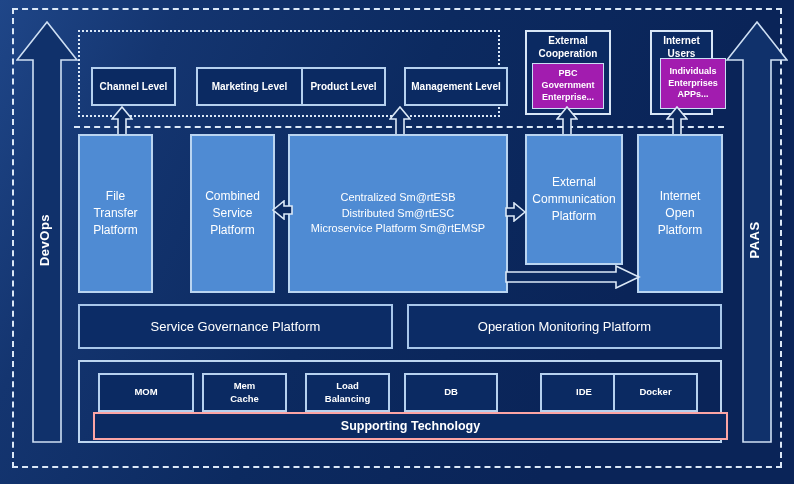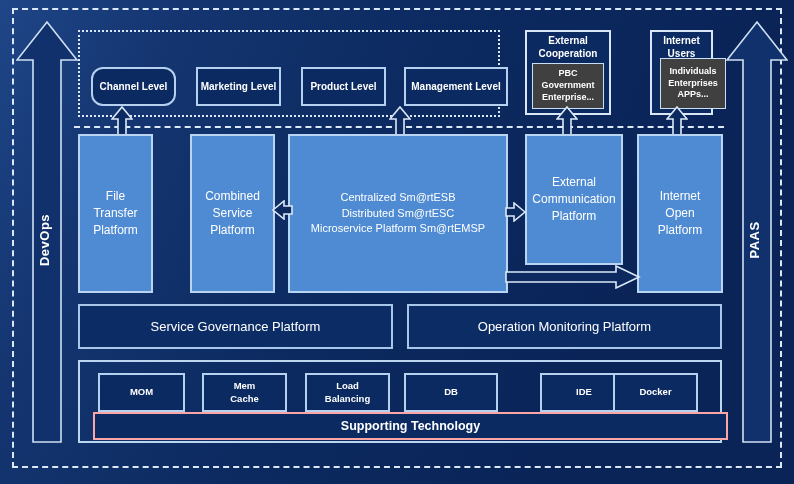--- a/index.html
+++ b/index.html
@@ -24,21 +24,21 @@
     font-size:10px; font-weight:bold; height:39px; top:35px;
   }
   .titlebox {
     background:#0b2a62; border:2px solid #d8e6f6; top:30px; height:85px; width:86px;
   }
   .titlebox .tb-title {
     text-align:center; font-size:10px; font-weight:600; line-height:1.25; padding-top:3px;
     white-space:pre-line;
   }
   .titlebox .tb-inner {
-    position:absolute; background:#404040; border:1.5px solid #cadff4;
+    position:absolute; background:#a21caf; border:1.5px solid #cadff4;
     display:flex; align-items:center; justify-content:center; text-align:center;
     font-size:9px; font-weight:600; line-height:1.3; white-space:pre-line; color:#fff;
   }
   .bold-title { font-weight:bold; font-size:10.5px; }
   .mid-dash { left:74px; top:126px; width:650px; height:0; border-top:2px dashed #dbe8f7; }
   .plat {
     background:#4f8bd3; border:2px solid #bad5f1; color:#fff;
     display:flex; align-items:center; justify-content:center; text-align:center;
     font-size:12px; line-height:1.4; white-space:pre-line; top:134px; height:159px;
   }
@@ -82,22 +82,22 @@
 <div class="abs rail-label" style="left:-13px; top:230px;">DevOps</div>
 
 <div class="abs" style="left:726px; top:20px;">
   <svg width="62" height="424" viewBox="0 0 62 424">
     <polygon class="big-arrow-fill" points="31,2 61,40 45,40 45,422 17,422 17,40 1,40"></polygon>
   </svg>
 </div>
 <div class="abs rail-label" style="left:697px; top:230px;">PAAS</div>
 
 <div class="abs top-dash">
-  <div class="abs lvl" style="left:11px; width:85px;border-radius:12px;">Channel Level</div>
-  <div class="abs lvl" style="left:116px; width:85px;">Marketing Level</div>
+  <div class="abs lvl" style="left:11px; width:85px;">Channel Level</div>
+  <div class="abs lvl" style="left:116px; width:107px;">Marketing Level</div>
   <div class="abs lvl" style="left:221px; width:85px;">Product Level</div>
   <div class="abs lvl" style="left:324px; width:104px;">Management Level</div>
 </div>
 
 <div class="abs titlebox" style="left:525px;">
   <div class="tb-title">External
 Cooperation</div>
   <div class="tb-inner" style="left:5px; top:31px; width:72px; height:46px;">PBC Government
 Enterprise...</div>
 </div>
@@ -162,21 +162,21 @@
 <div class="abs" style="left:505px; top:265px; z-index:3;">
   <svg width="136" height="24" viewBox="0 0 136 24">
     <polygon class="arrow-stroke" points="1,7 111,7 111,1 134,12 111,23 111,17 1,17"></polygon>
   </svg>
 </div>
 
 <div class="abs gov" style="left:78px;">Service Governance Platform</div>
 <div class="abs gov" style="left:407px;">Operation Monitoring Platform</div>
 
 <div class="abs sup-outer"></div>
-<div class="abs tech" style="left:98px; width:87px;">MOM</div>
+<div class="abs tech" style="left:98px; width:96px;">MOM</div>
 <div class="abs tech" style="left:202px; width:85px;">Mem
 Cache</div>
 <div class="abs tech" style="left:305px; width:85px;">Load
 Balancing</div>
 <div class="abs tech" style="left:404px; width:94px;">DB</div>
 <div class="abs tech" style="left:540px; width:88px;text-align:right;">IDE</div>
 <div class="abs tech" style="left:613px; width:85px;">Docker</div>
 <div class="abs sup-bar">Supporting Technology</div>
 
 </body></html>

